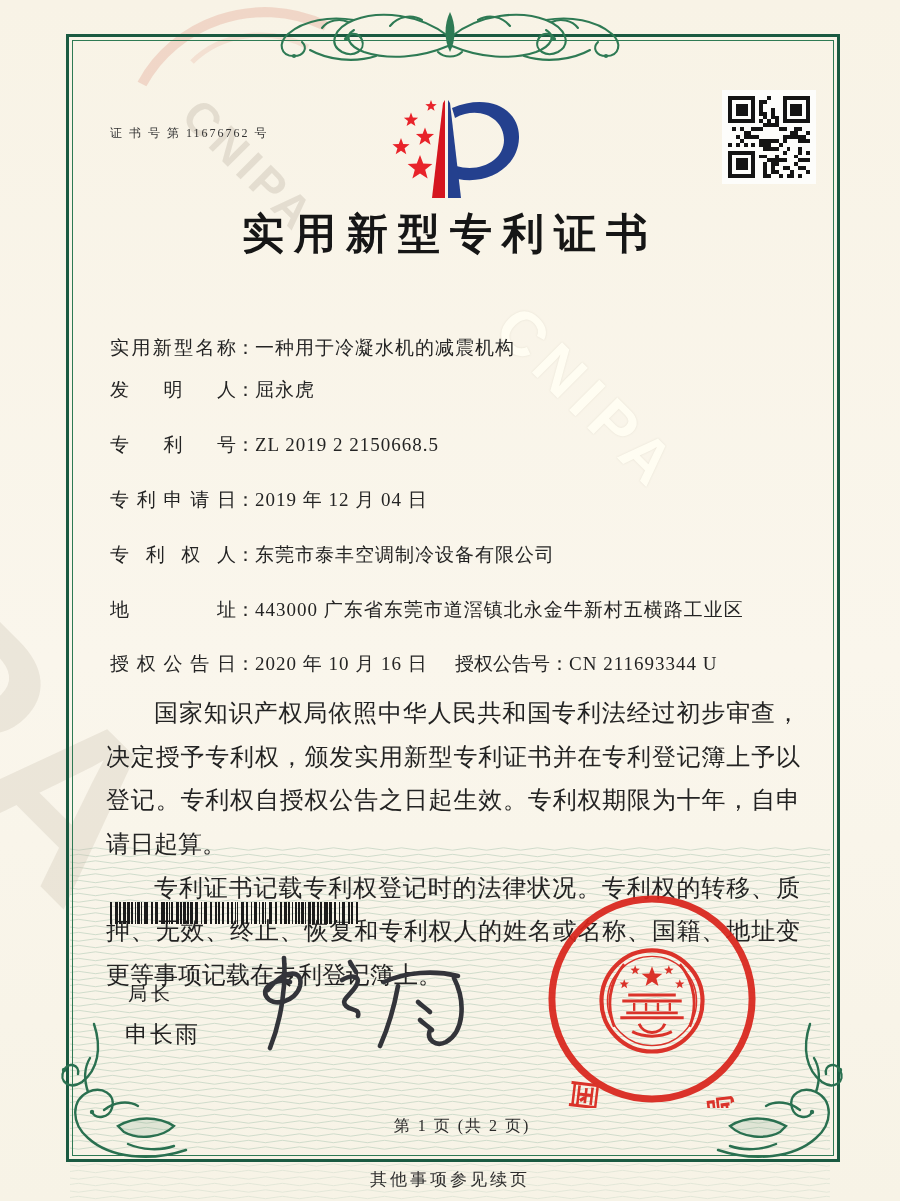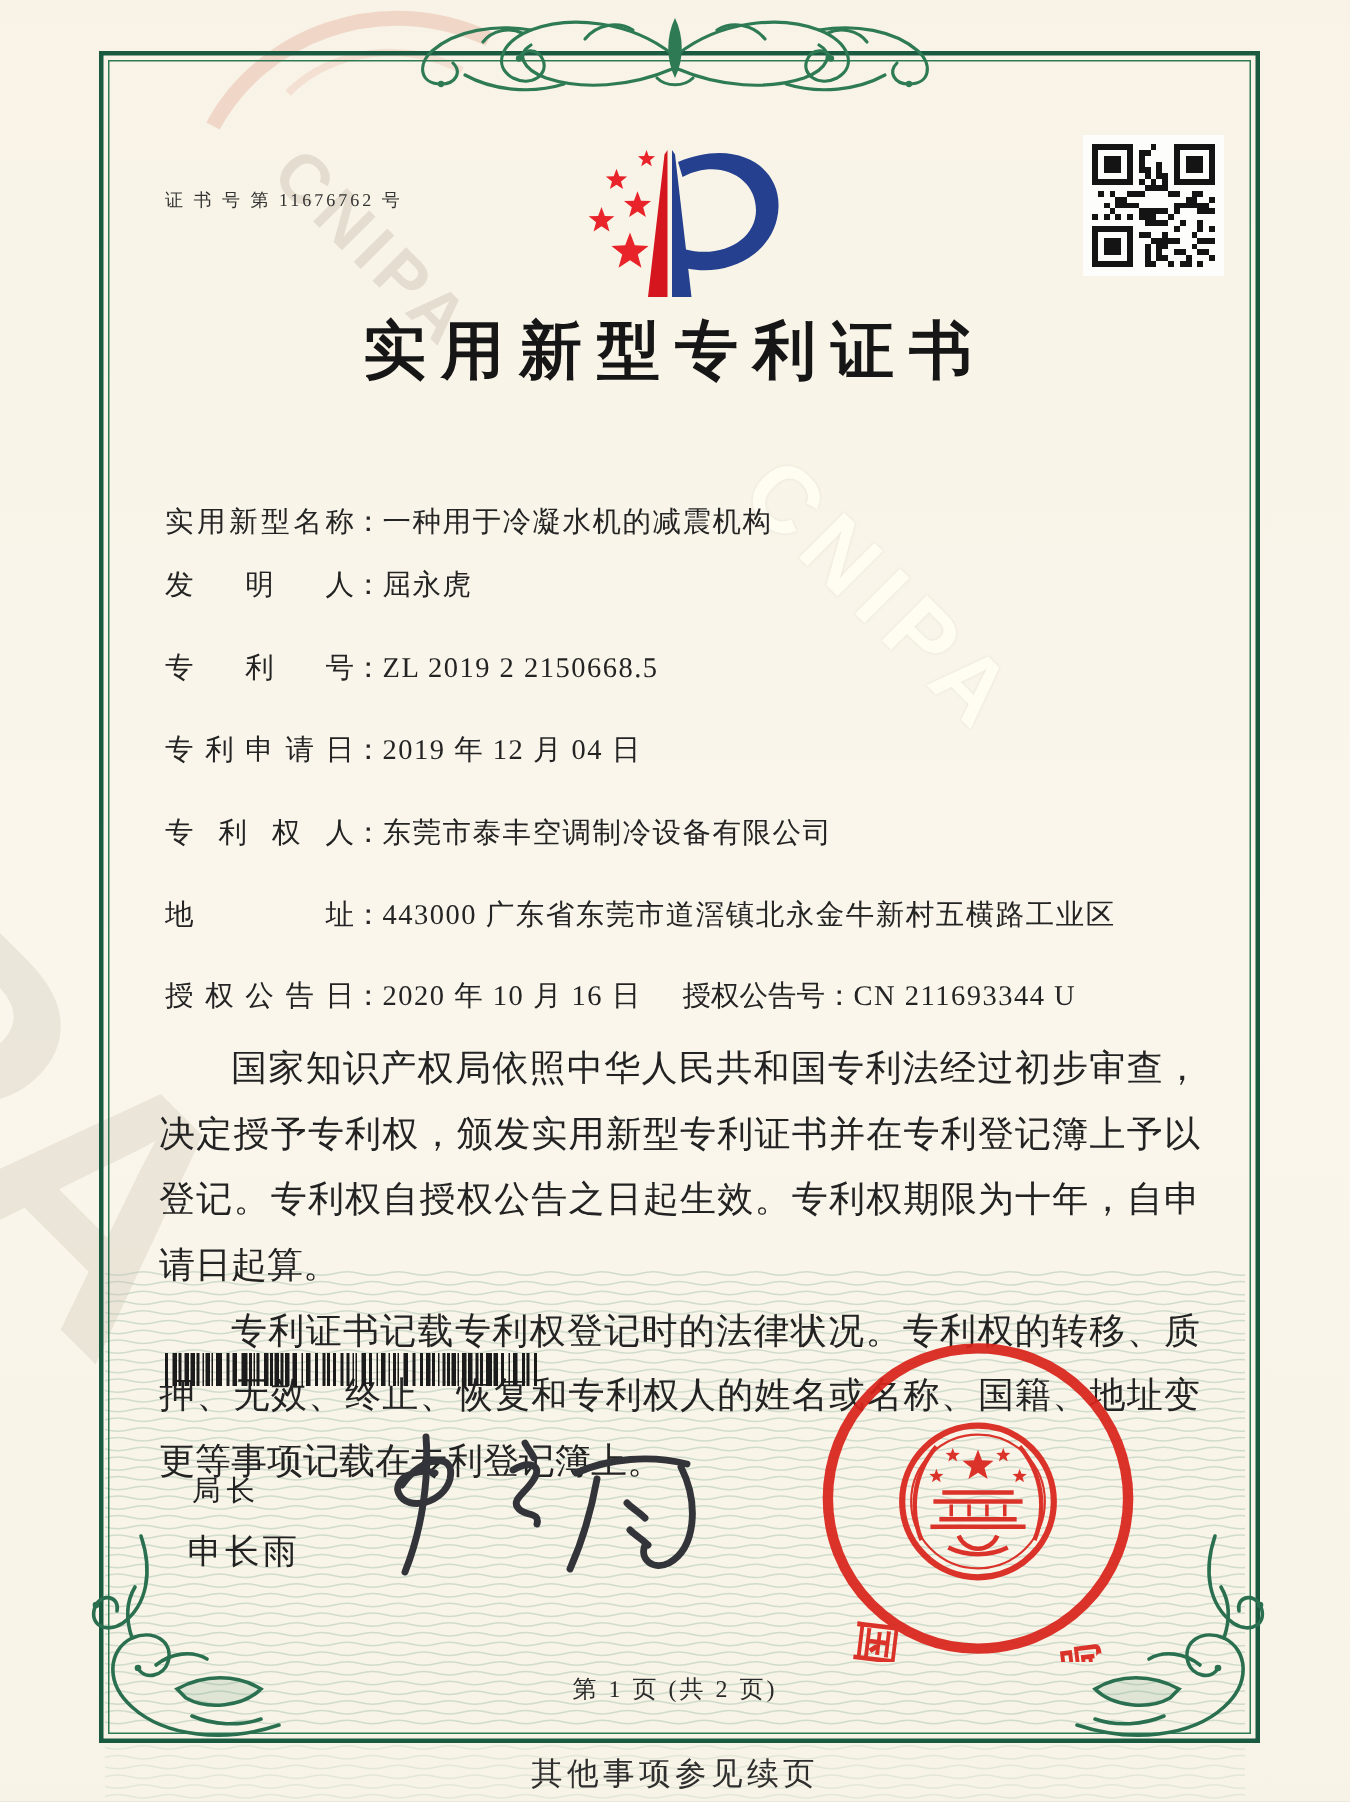--- a/index.html
+++ b/index.html
@@ -28,22 +28,22 @@
   #body-text p{margin:0;text-indent:2em;}
   
   #barcode{left:110px;top:902px;}
   #director-title{left:128px;top:981px;font-family:"Liberation Sans","DejaVu Sans",sans-serif;
                   font-size:19px;letter-spacing:4px;color:#222;}
   #director-name{left:125px;top:1019px;font-family:"Liberation Sans","DejaVu Sans",sans-serif;
                  font-size:23px;letter-spacing:2px;color:#222;}
   #signature{left:238px;top:946px;}
   #seal{left:543px;top:890px;opacity:.93;}
   #seal-date{left:548px;top:1058px;width:212px;text-align:center;font-size:19px;color:#1d1d1d;letter-spacing:1px;}
-  #page-info{left:66px;top:1116px;width:768px;text-align:center;font-size:16px;color:#2b2b2b;letter-spacing:2px;}
-  #continuation-note{left:0;top:1168px;width:900px;text-align:center;font-size:21px;color:#2e2e2e;letter-spacing:3px;}
+  #page-info{left:66px;top:1116px;width:768px;text-align:center;font-size:16px;color:#2b2b2b;letter-spacing:2px;padding-left:12px;}
+  #continuation-note{left:0;top:1168px;width:900px;text-align:center;font-size:17px;color:#2e2e2e;letter-spacing:3px;}
   
   .wm{position:absolute;font-family:"Liberation Sans","DejaVu Sans",sans-serif;font-weight:bold;pointer-events:none;}
   #wm-main{left:532px;top:292px;font-size:62px;letter-spacing:8px;color:#fffdf2;
            transform:rotate(45deg);transform-origin:left top;text-shadow:0 0 2px rgba(205,198,180,.45);}
   #wm-top{left:210px;top:88px;font-size:46px;letter-spacing:5px;color:rgba(178,170,152,.30);
           transform:rotate(45deg);transform-origin:left top;}
   #wm-giant{left:-310px;top:236px;font-size:230px;letter-spacing:12px;color:rgba(203,193,175,.30);
             transform:rotate(45deg);transform-origin:left top;}
   svg{display:block;}
 </style>

